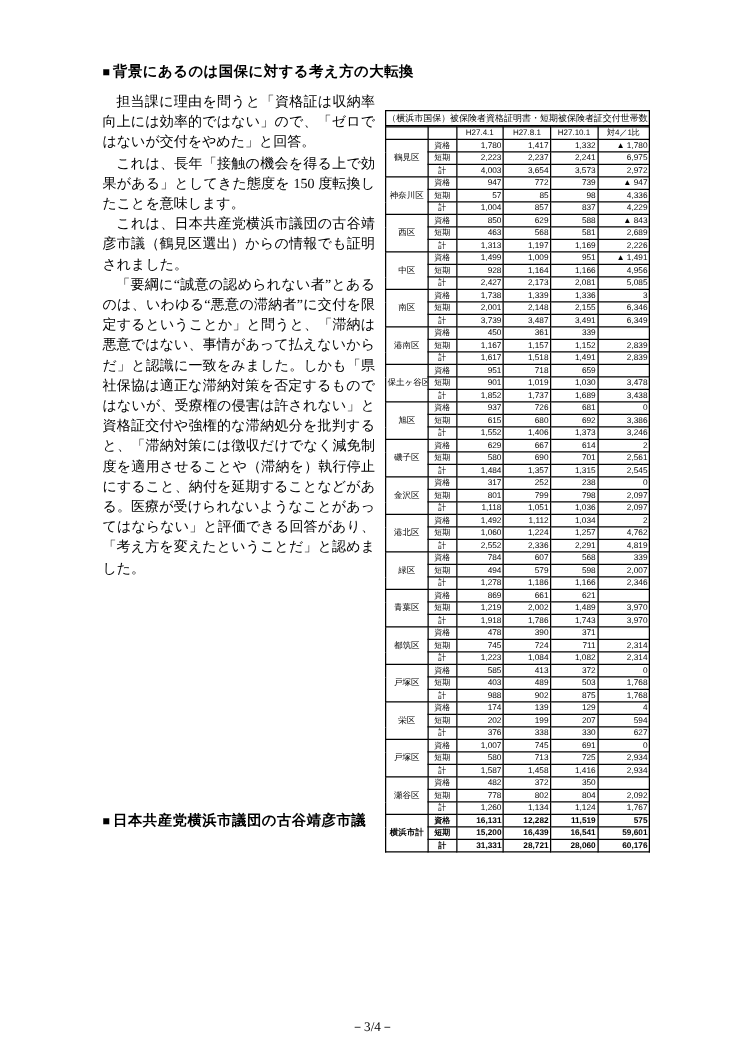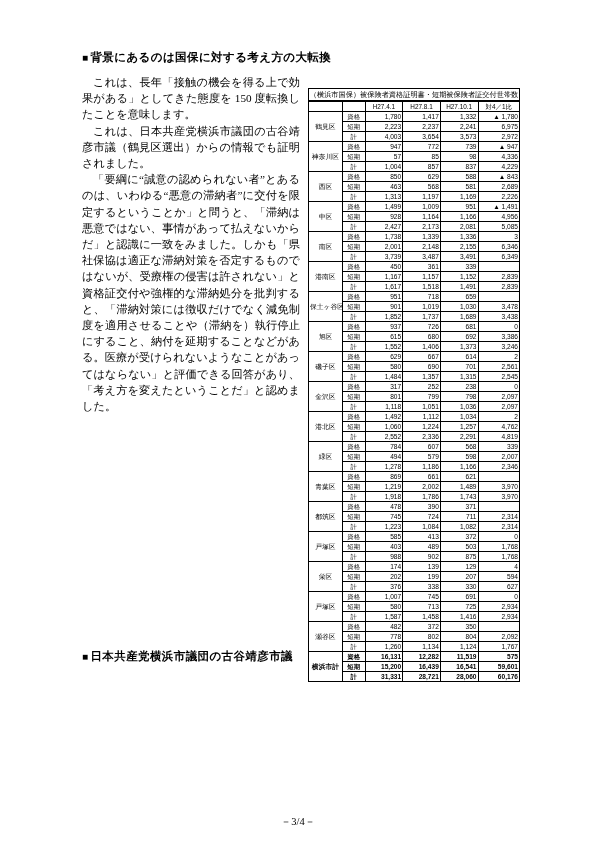--- a/index.html
+++ b/index.html
@@ -16,21 +16,21 @@
     overflow: hidden;
   }
   .page {
     position: relative;
     width: 600px;
     height: 849px;
     padding: 0;
     box-sizing: border-box;
   }
   .heading {
-    font-family: Liberation Serif, serif;
+    font-family: Liberation Mono, monospace;
     font-weight: bold;
     font-size: 11.5px;
     letter-spacing: 0.4px;
   }
   .heading .mark {
     font-size: 10px;
     margin-right: 2px;
   }
   #h1-wrap {
     position: absolute;
@@ -143,20 +143,21 @@
 </head>
 <body>
 
 <div class="page">
 
   <div id="h1-wrap" class="heading">
     <span class="mark">■</span><span>背景にあるのは国保に対する考え方の大転換</span>
   </div>
 
   <div id="left-col" class="body-col">
+    <p>担当課に理由を問うと「資格証は収納率向上には効率的ではない」ので、「ゼロではないが交付をやめた」と回答。</p>
     <p>これは、長年「接触の機会を得る上で効果がある」としてきた態度を 150 度転換したことを意味します。</p>
     <p>これは、日本共産党横浜市議団の古谷靖彦市議（鶴見区選出）からの情報でも証明されました。</p>
     <p>「要綱に“誠意の認められない者”とあるのは、いわゆる“悪意の滞納者”に交付を限定するということか」と問うと、「滞納は悪意ではない、事情があって払えないからだ」と認識に一致をみました。しかも「県社保協は適正な滞納対策を否定するものではないが、受療権の侵害は許されない」と資格証交付や強権的な滞納処分を批判すると、「滞納対策には徴収だけでなく減免制度を適用させることや（滞納を）執行停止にすること、納付を延期することなどがある。医療が受けられないようなことがあってはならない」と評価できる回答があり、「考え方を変えたということだ」と認めました。</p>
   </div>
 
   <div id="table-block">
     <div class="tbl-caption">（横浜市国保）被保険者資格証明書・短期被保険者証交付世帯数</div>
     <table class="data">
       <colgroup>
         <col style="width:27px">

